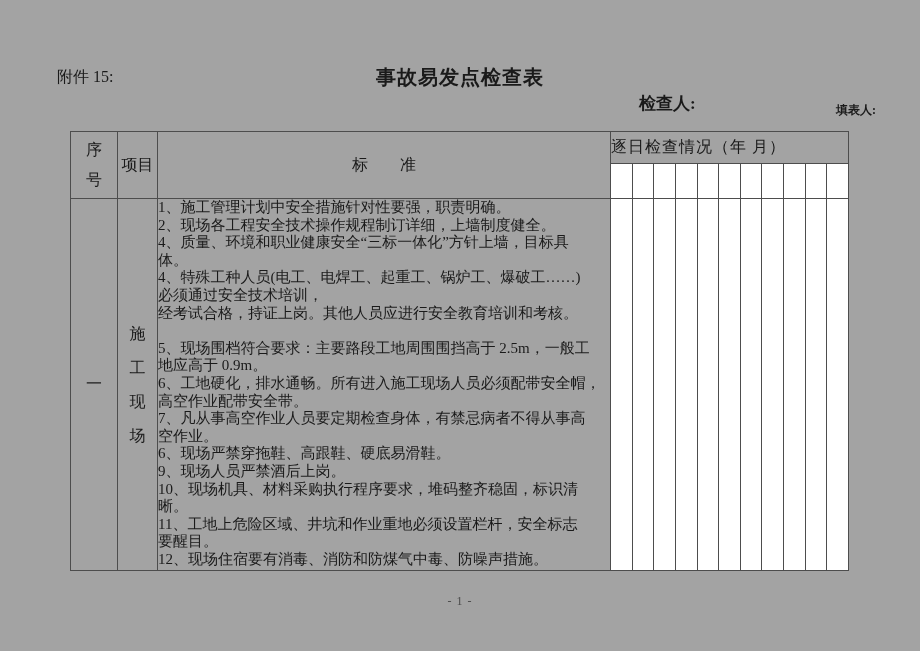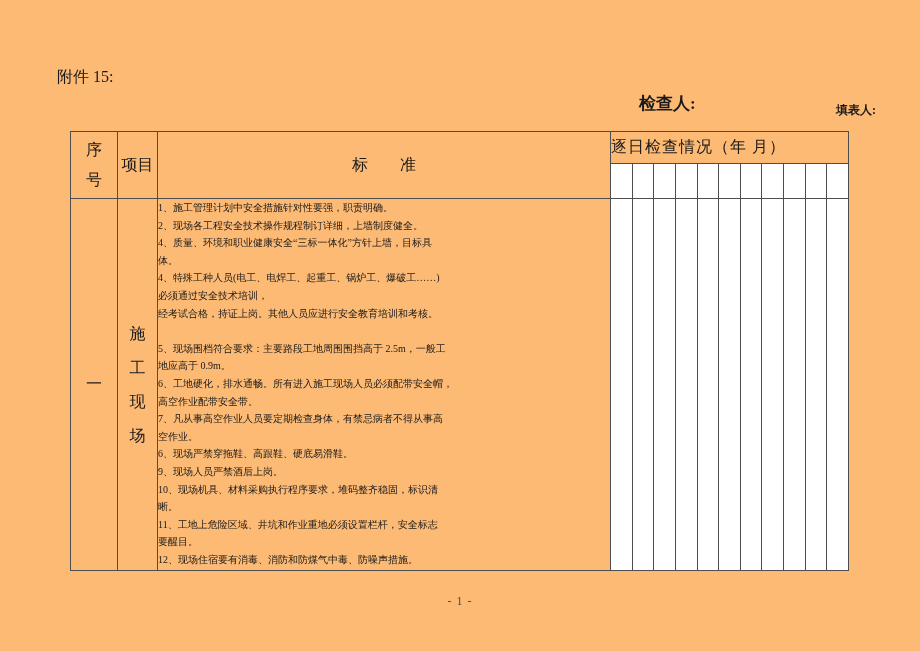--- a/index.html
+++ b/index.html
@@ -1,20 +1,20 @@
 <!DOCTYPE html>
 <html><head>
 <meta charset="utf-8">
 <style>
   html, body { margin: 0; padding: 0; background: #ffffff; }
   .page {
     position: relative;
     width: 920px;
     height: 651px;
-    background: #fdba74;
+    background: #a3a3a3;
     font-family: "Liberation Serif", "DejaVu Serif", serif;
     color: #1a1a1a;
     overflow: hidden;
   }
   .attachment-label {
     position: absolute;
     left: 57px;
     top: 67px;
     font-size: 16px;
     white-space: nowrap;
@@ -88,21 +88,21 @@
   .item-cell {
     text-align: center;
     vertical-align: middle;
     font-size: 16px;
     white-space: pre-line;
     line-height: 34px;
   }
   .standard-cell {
     vertical-align: top;
     padding: 2px 2px 0 5px;
-    font-size: 10px;
+    font-size: 15px;
     line-height: 17.6px;
   }
   .std-line {
     white-space: nowrap;
     overflow: hidden;
     min-height: 17.6px;
   }
   .day-cell { background: #ffffff; }
   .page-number {
     position: absolute;
@@ -115,20 +115,21 @@
     letter-spacing: 1px;
   }
 </style>
 </head>
 <body>
 
 <div class="page">
 
   <div class="attachment-label">附件 15:</div>
 
+  <div class="doc-title">事故易发点检查表</div>
 
   <div class="inspector-label">检查人:</div>
 
   <div class="filler-label">填表人:</div>
 
   <table class="checklist">
     <colgroup id="table-colgroup">
       <col class="col-serial">
       <col class="col-item">
       <col class="col-standard">

